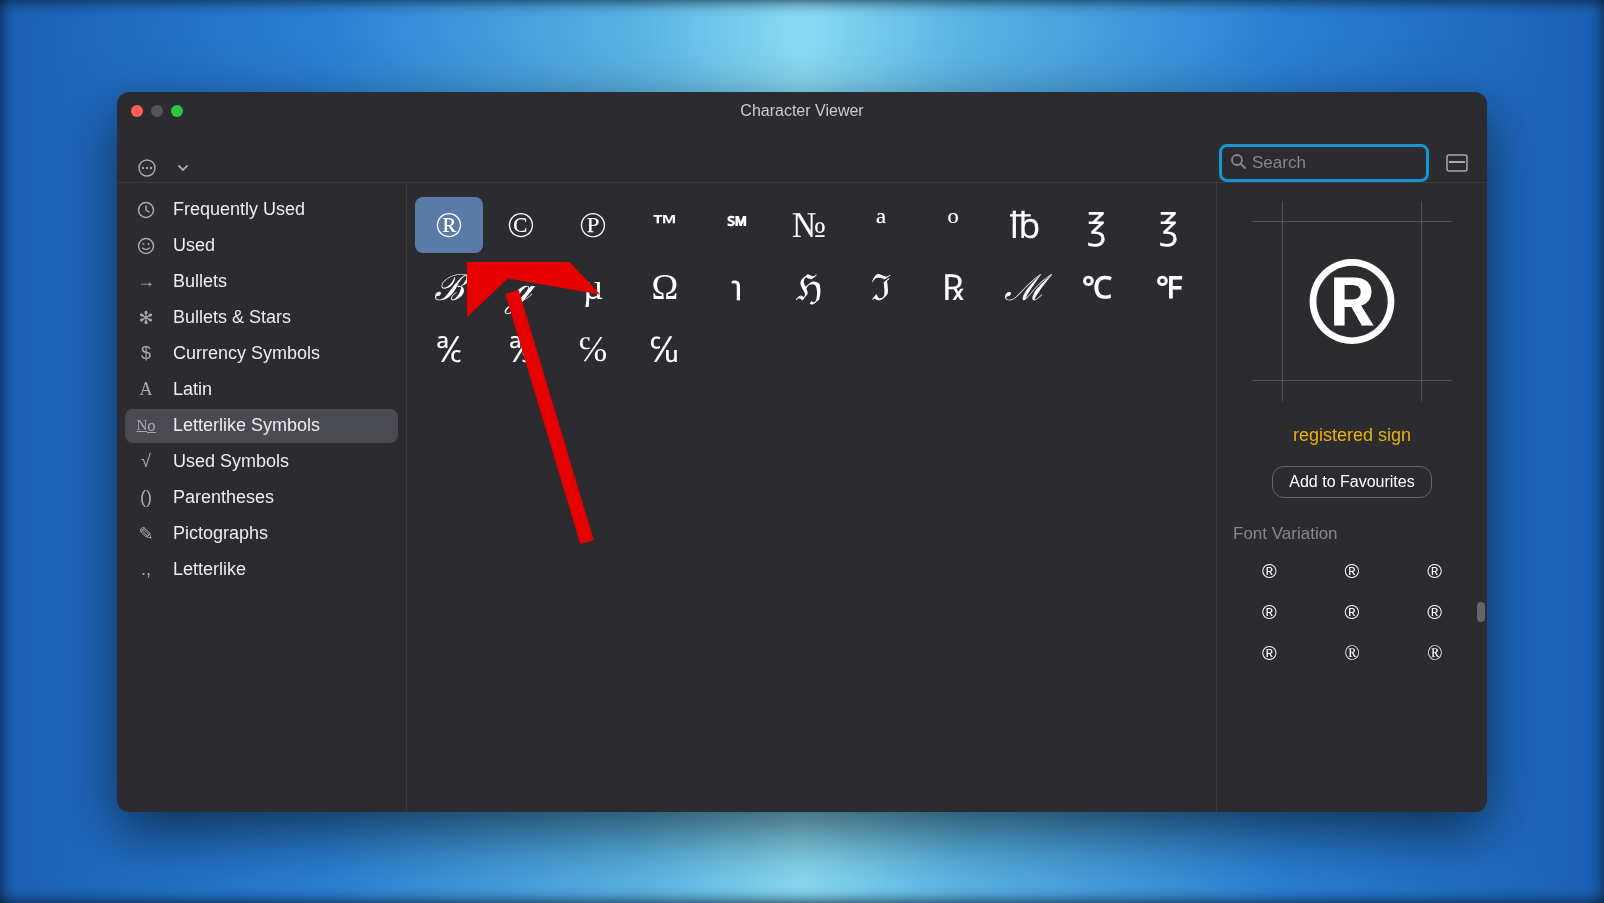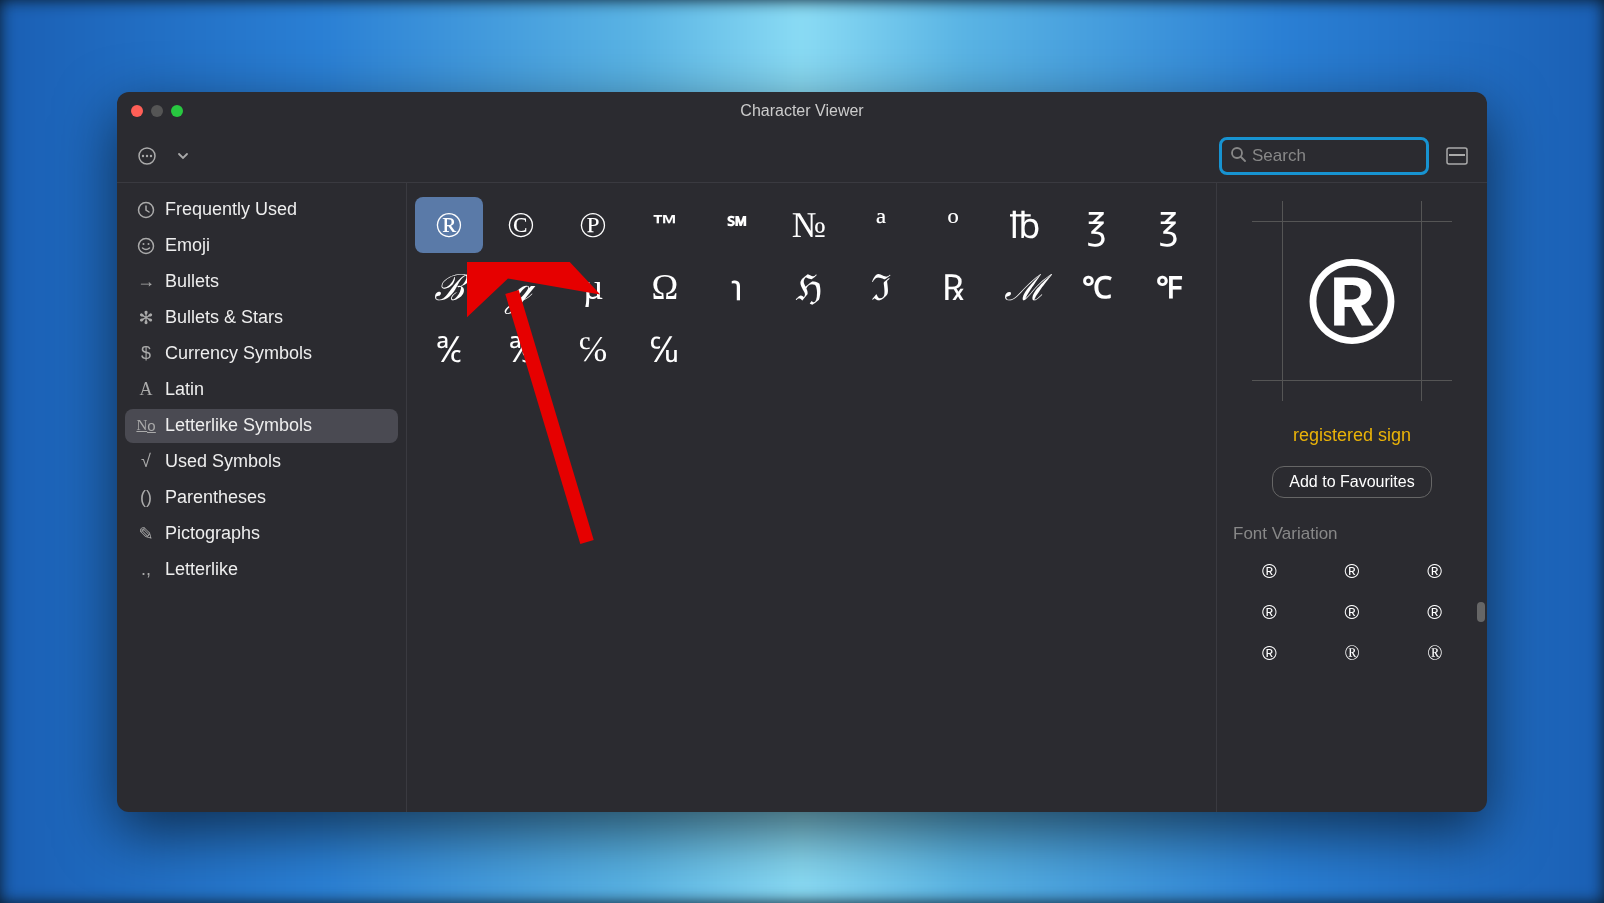--- a/index.html
+++ b/index.html
@@ -44,21 +44,21 @@
 .titlebar-title {
   position: absolute;
   left: 50%;
   transform: translateX(-50%);
   color: #ccc;
   font-size: 16px;
 }
 .toolbar {
   height: 52px;
   display: flex;
-  align-items: center;
+  align-items: flex-end;
   padding: 0 16px;
   gap: 10px;
 }
 .toolbar-left { display: flex; align-items: center; gap: 8px; }
 .icon-btn {
   width: 28px; height: 28px;
   display: flex; align-items: center; justify-content: center;
   color: #aaa;
   cursor: pointer;
 }
@@ -91,21 +91,21 @@
 }
 .sidebar {
   width: 290px;
   border-right: 1px solid #3a3a40;
   padding: 10px 8px;
   overflow-y: auto;
 }
 .sidebar-item {
   display: flex;
   align-items: center;
-  gap: 8px;
+  gap: 16px;
   padding: 6px 10px;
   border-radius: 8px;
   color: #eee;
   font-size: 18px;
   cursor: pointer;
   margin-bottom: 2px;
 }
 .sidebar-item.selected { background: #4a4a52; }
 .sidebar-icon {
   width: 22px; height: 22px;
@@ -264,21 +264,21 @@
       </div>
       <div class="sidebar-item">
         <span class="sidebar-icon">
             <svg width="18" height="18" viewBox="0 0 18 18">
               <circle cx="9" cy="9" r="7.5" fill="none" stroke="#aaa" stroke-width="1.5"></circle>
               <circle cx="6.5" cy="7" r="1" fill="#aaa"></circle>
               <circle cx="11.5" cy="7" r="1" fill="#aaa"></circle>
               <path d="M5.5 11 Q9 14 12.5 11" fill="none" stroke="#aaa" stroke-width="1.5" stroke-linecap="round"></path>
             </svg>
           </span>
-        <span>Emoji</span>
+        <span>Used</span>
       </div>
       <div class="sidebar-item">
         <span class="sidebar-icon">→</span>
         <span>Bullets</span>
       </div>
       <div class="sidebar-item">
         <span class="sidebar-icon">✻</span>
         <span>Bullets &amp; Stars</span>
       </div>
       <div class="sidebar-item">

